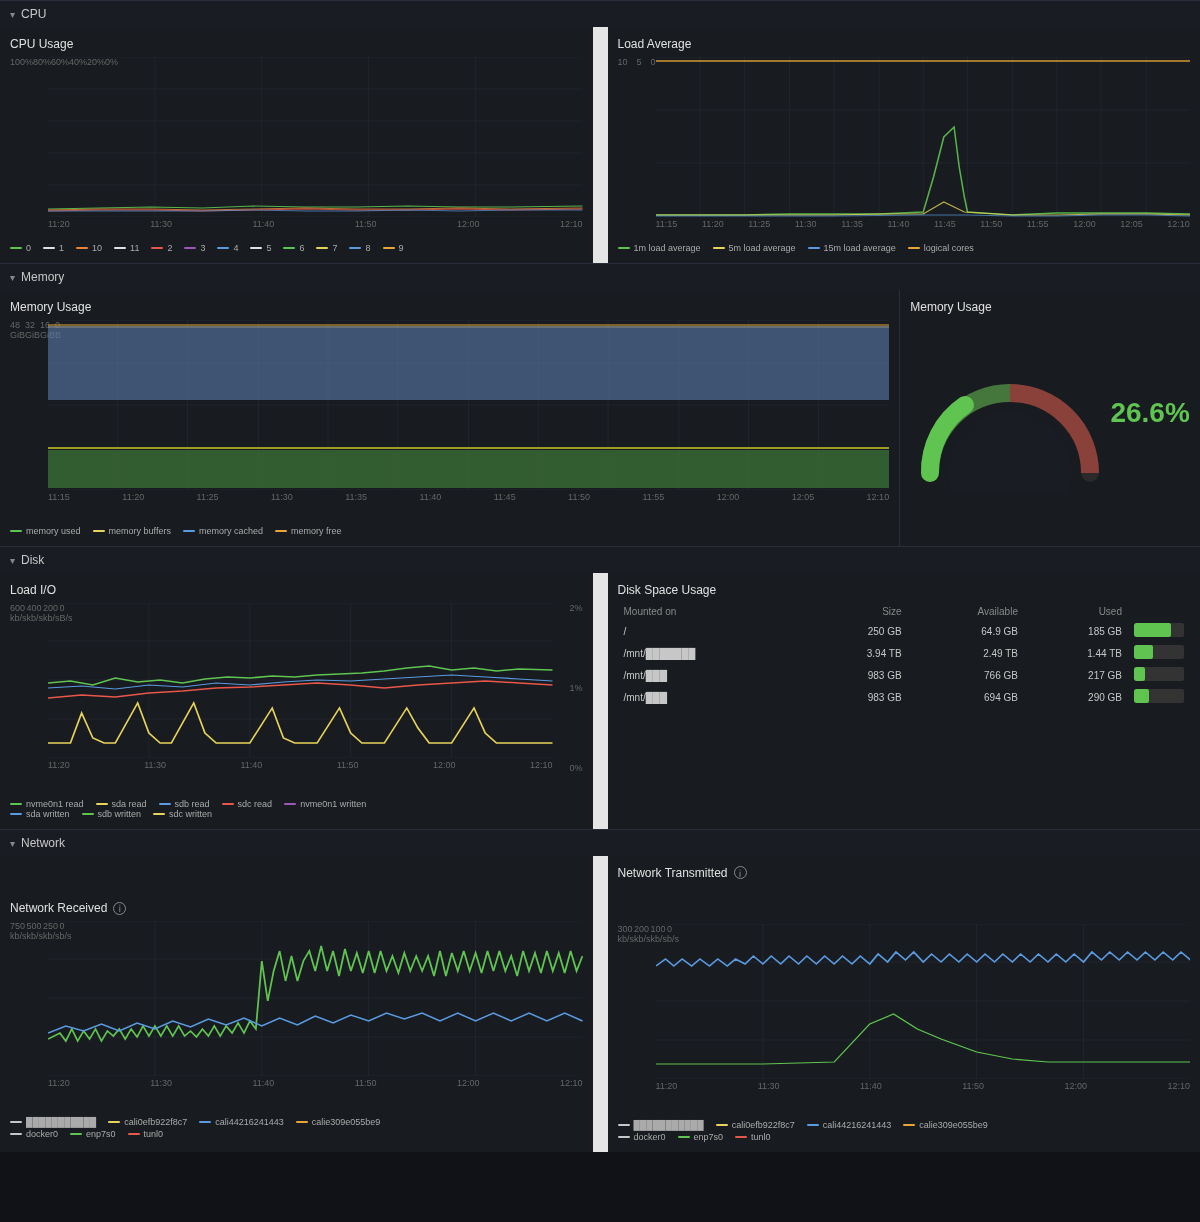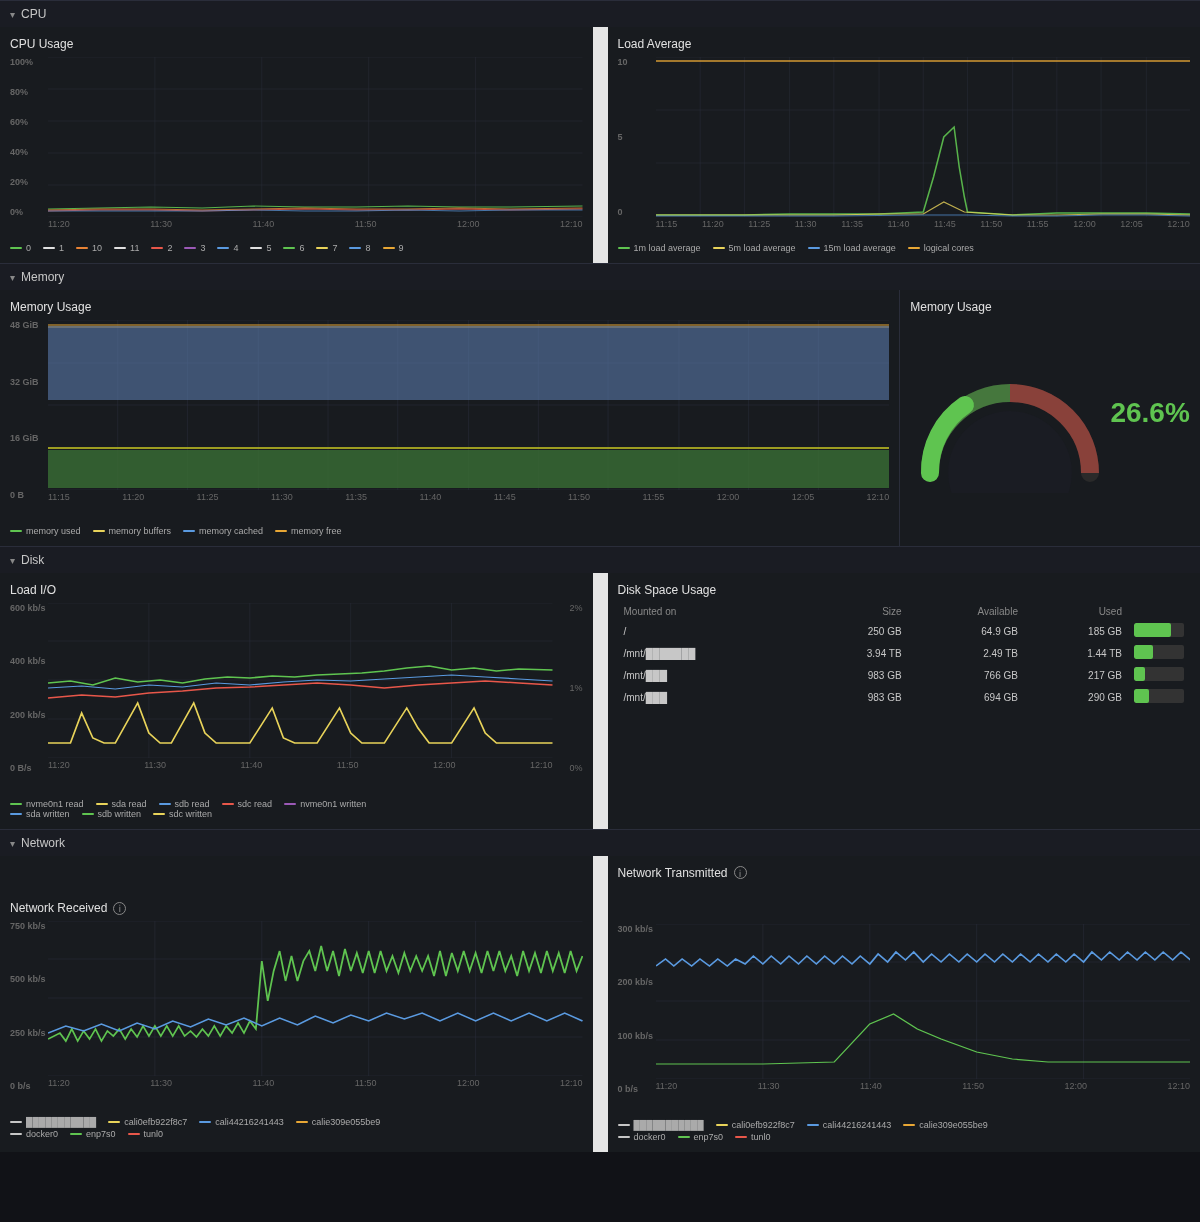--- a/index.html
+++ b/index.html
@@ -57,26 +57,24 @@
       position: relative;
       width: 100%;
     }
 
     .chart-y-labels {
       position: absolute;
       left: 0;
       top: 0;
       bottom: 20px;
       display: flex;
-      flex-direction: column;
       justify-content: space-between;
       font-size: 9px;
       color: #666;
       width: 38px;
-      font-weight: bold;
     }
 
     .chart-x-labels {
       display: flex;
       justify-content: space-between;
       font-size: 9px;
       color: #666;
       margin-top: 2px;
       padding-left: 38px;
     }

